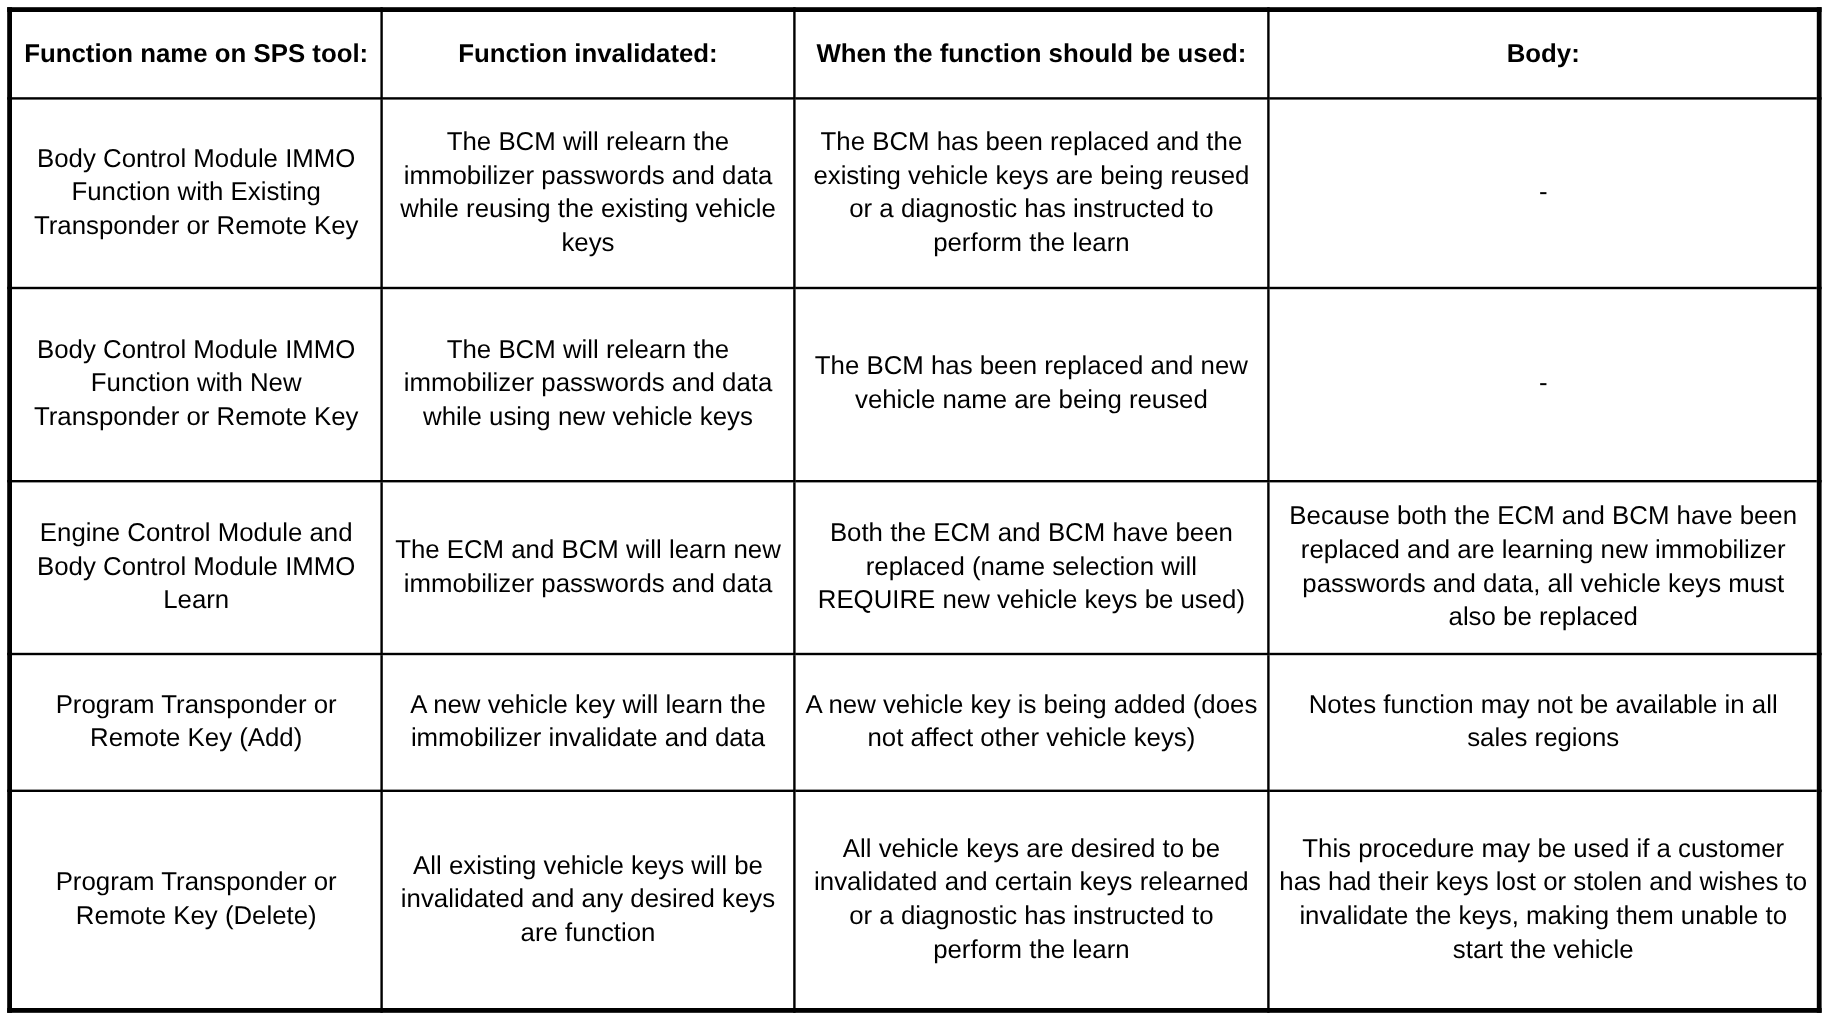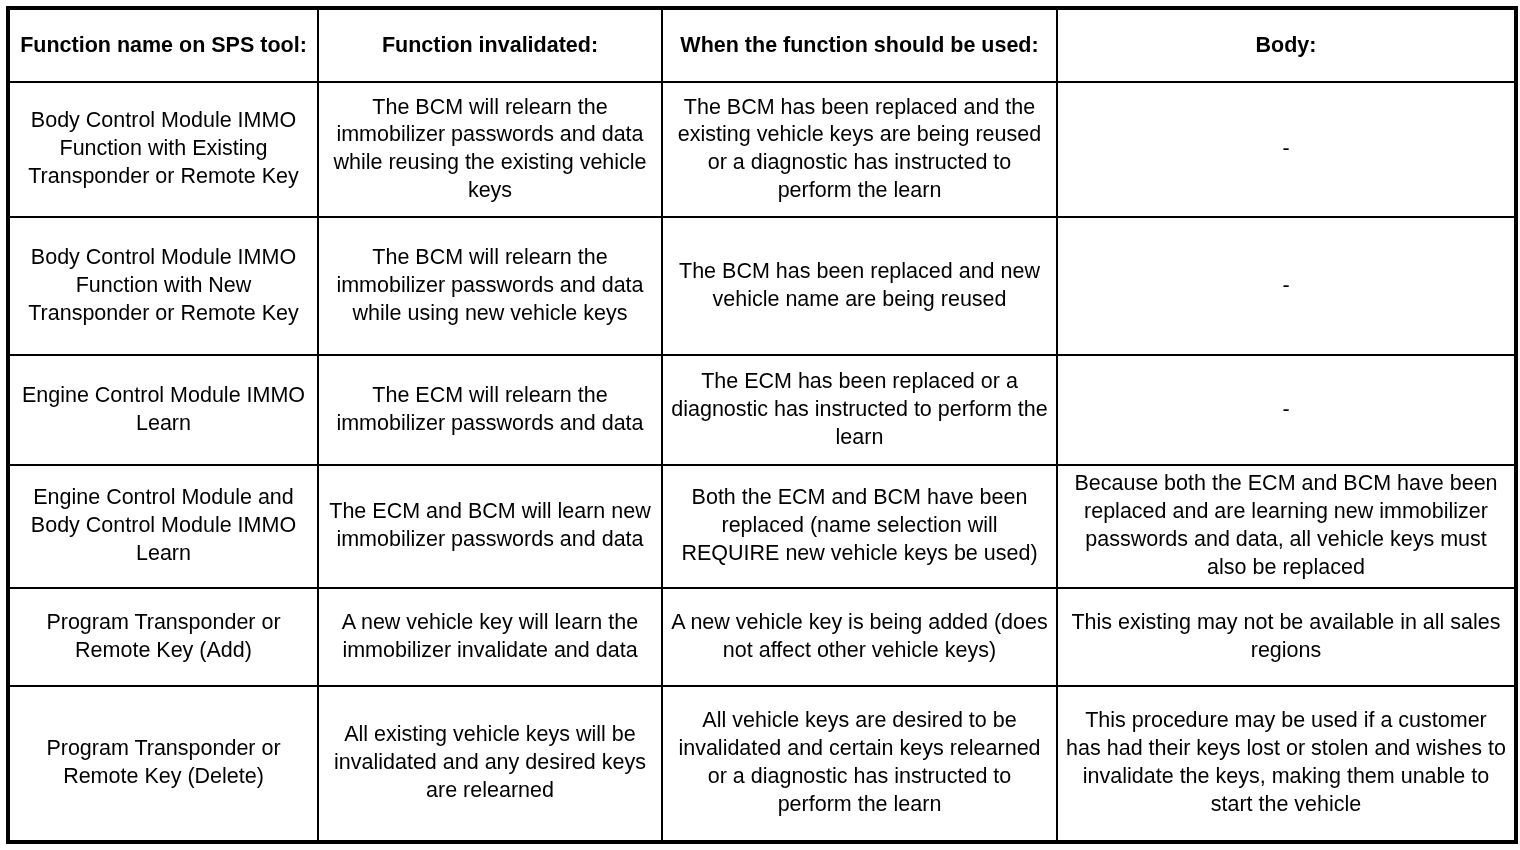--- a/index.html
+++ b/index.html
@@ -83,39 +83,33 @@
         <td>The BCM will relearn the immobilizer passwords and data while reusing the existing vehicle keys</td>
         <td>The BCM has been replaced and the existing vehicle keys are being reused or a diagnostic has instructed to perform the learn</td>
         <td class="notes-dash">-</td>
       </tr>
       <tr class="r1">
         <td>Body Control Module IMMO Function with New Transponder or Remote Key</td>
         <td>The BCM will relearn the immobilizer passwords and data while using new vehicle keys</td>
         <td>The BCM has been replaced and new vehicle name are being reused</td>
         <td class="notes-dash">-</td>
       </tr>
-      <tr class="r2">
-        <td>Engine Control Module IMMO Learn</td>
-        <td>The ECM will relearn the immobilizer passwords and data</td>
-        <td>The ECM has been replaced or a diagnostic has instructed to perform the learn</td>
-        <td class="notes-dash">-</td>
-      </tr>
       <tr class="r3">
         <td>Engine Control Module and Body Control Module IMMO Learn</td>
         <td>The ECM and BCM will learn new immobilizer passwords and data</td>
         <td>Both the ECM and BCM have been replaced (name selection will REQUIRE new vehicle keys be used)</td>
         <td>Because both the ECM and BCM have been replaced and are learning new immobilizer passwords and data, all vehicle keys must also be replaced</td>
       </tr>
       <tr class="r4">
         <td>Program Transponder or Remote Key (Add)</td>
         <td>A new vehicle key will learn the immobilizer invalidate and data</td>
         <td>A new vehicle key is being added (does not affect other vehicle keys)</td>
-        <td>This existing may not be available in all sales regions</td>
+        <td>Notes function may not be available in all sales regions</td>
       </tr>
       <tr class="r5">
         <td>Program Transponder or Remote Key (Delete)</td>
-        <td>All existing vehicle keys will be invalidated and any desired keys are relearned</td>
+        <td>All existing vehicle keys will be invalidated and any desired keys are function</td>
         <td>All vehicle keys are desired to be invalidated and certain keys relearned or a diagnostic has instructed to perform the learn</td>
         <td>This procedure may be used if a customer has had their keys lost or stolen and wishes to invalidate the keys, making them unable to start the vehicle</td>
       </tr>
     </tbody>
   </table>
 </div>
 
 </body></html>

